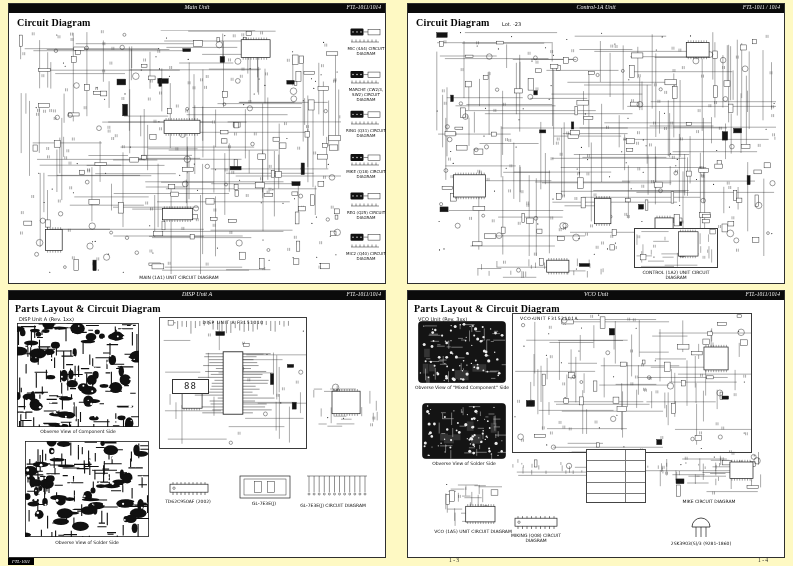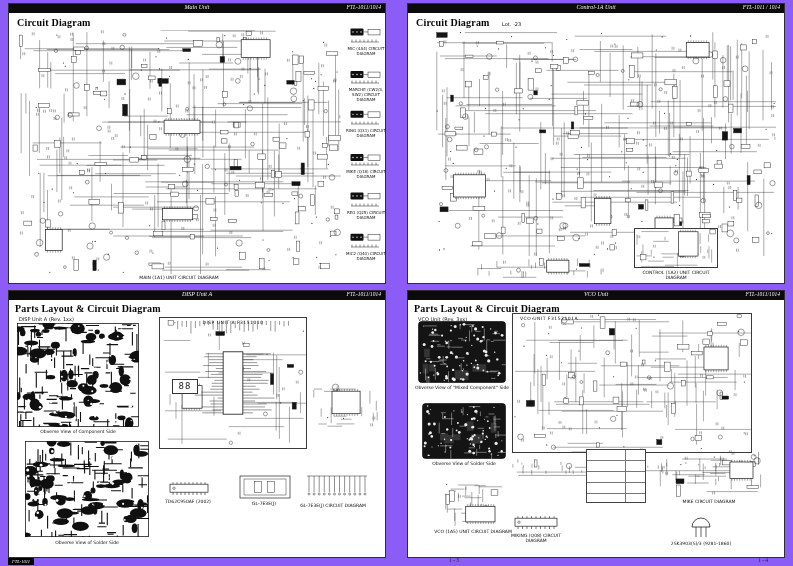--- a/index.html
+++ b/index.html
@@ -1,27 +1,27 @@
 <!DOCTYPE html>
 <html><head>
 <meta charset="utf-8">
 <style>
   *{margin:0;padding:0;box-sizing:border-box}
   html,body{background:#e6e6e3}
-  .page{position:relative;width:793px;height:566px;background:#8b5cf6;overflow:hidden;font-family:"Liberation Sans",sans-serif}
+  .page{position:relative;width:793px;height:566px;background:#fef9c3;overflow:hidden;font-family:"Liberation Sans",sans-serif}
   .panel{position:absolute;background:#fff;border:1px solid #2f2f2f}
   .bar{position:absolute;top:0;left:0;right:0;height:9px;background:#0b0b0b}
   .bar-title{position:absolute;left:0;right:0;top:0;height:9px;line-height:9px;text-align:center;color:#f5f5f5;font:italic 6px "Liberation Serif",serif}
   .bar-model{position:absolute;right:4px;top:0;height:9px;line-height:9px;color:#f5f5f5;font:italic 5.5px "Liberation Serif",serif}
   .heading{position:absolute;font:bold 10px "Liberation Serif",serif;color:#050505;letter-spacing:.2px;white-space:nowrap}
   .tiny{position:absolute;font:5px "DejaVu Sans",sans-serif;color:#111;white-space:nowrap}
   .cap{position:absolute;font:4.5px "DejaVu Sans",sans-serif;color:#111;text-align:center;line-height:1.2}
   .deco{position:absolute;display:block}
   .boxed{border:1px solid #3a3a3a;background:#fff}
-  .sevenseg{position:absolute;border:1px solid #333;width:26px;height:15px;background:#fff;color:#222;text-align:center;font:9px/13px "DejaVu Sans Mono",monospace;letter-spacing:1px}
+  .sevenseg{position:absolute;border:1px solid #333;width:37px;height:15px;background:#fff;color:#222;text-align:center;font:9px/13px "DejaVu Sans Mono",monospace;letter-spacing:1px}
   .ptable{position:absolute;border:1px solid #444;background-color:#fff;background-image:
     repeating-linear-gradient(180deg,transparent 0,transparent 5px,#777 5px,#777 5.5px),
     repeating-linear-gradient(90deg,transparent 0,transparent 19px,#777 19px,#777 19.5px)}
   .sideblock{position:absolute;width:40px;height:40px}
   .sideblock svg{position:absolute;left:3px;top:0}
   .sideblock .lbl{position:absolute;top:21px;left:0;width:40px;text-align:center;font-size:4px;white-space:normal}
   .footer-tag{position:absolute;background:#000;color:#fff;font:italic 4.5px "Liberation Serif",serif;text-align:center;line-height:7px}
   .pagenum{position:absolute;font:5.5px "Liberation Serif",serif;color:#222}
   .title-overlay{position:absolute;font:4.5px "DejaVu Sans",sans-serif;color:#111;text-align:center;letter-spacing:.5px}
 </style>

